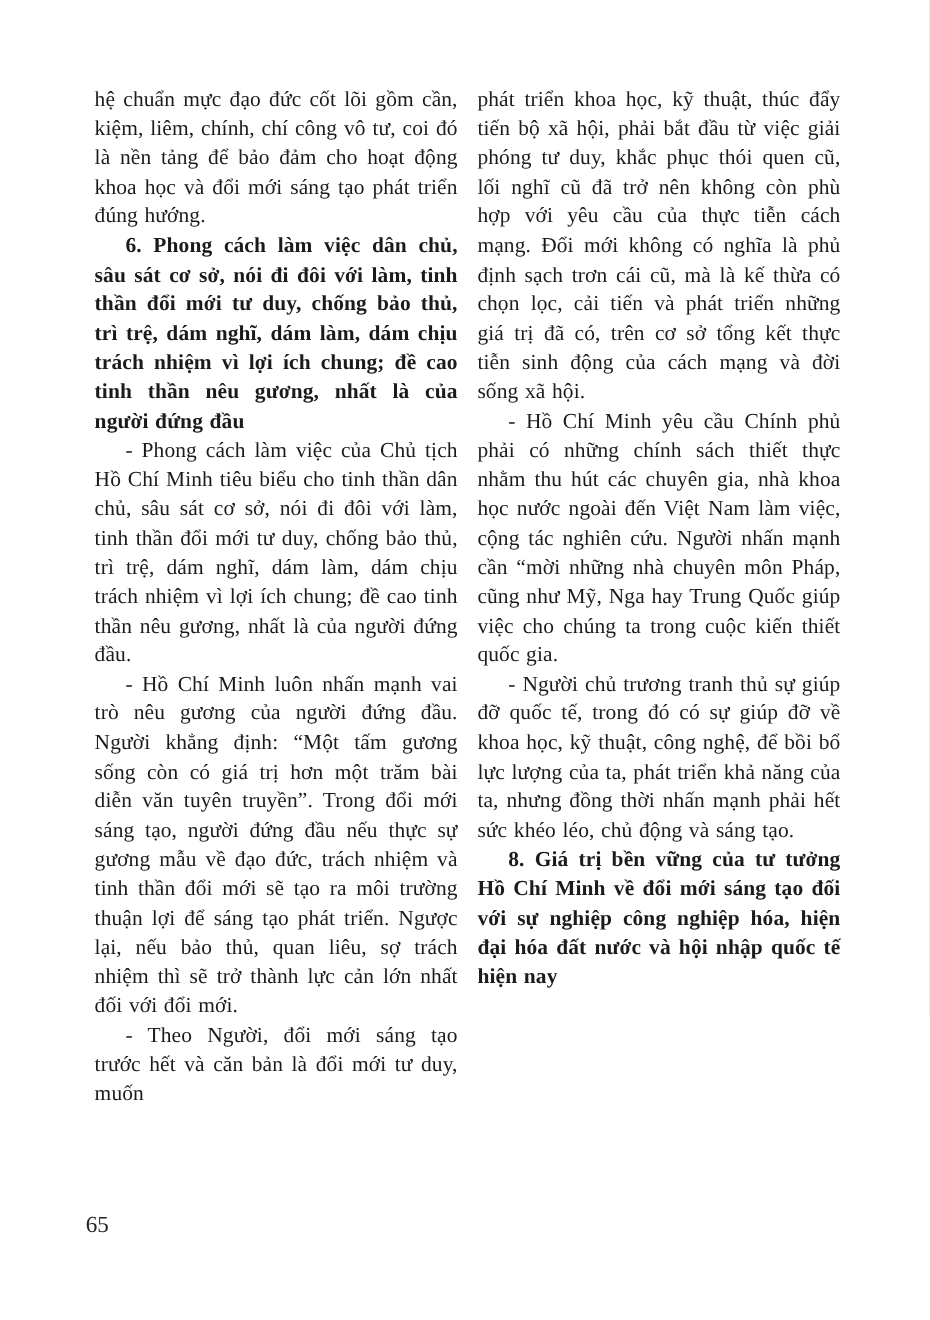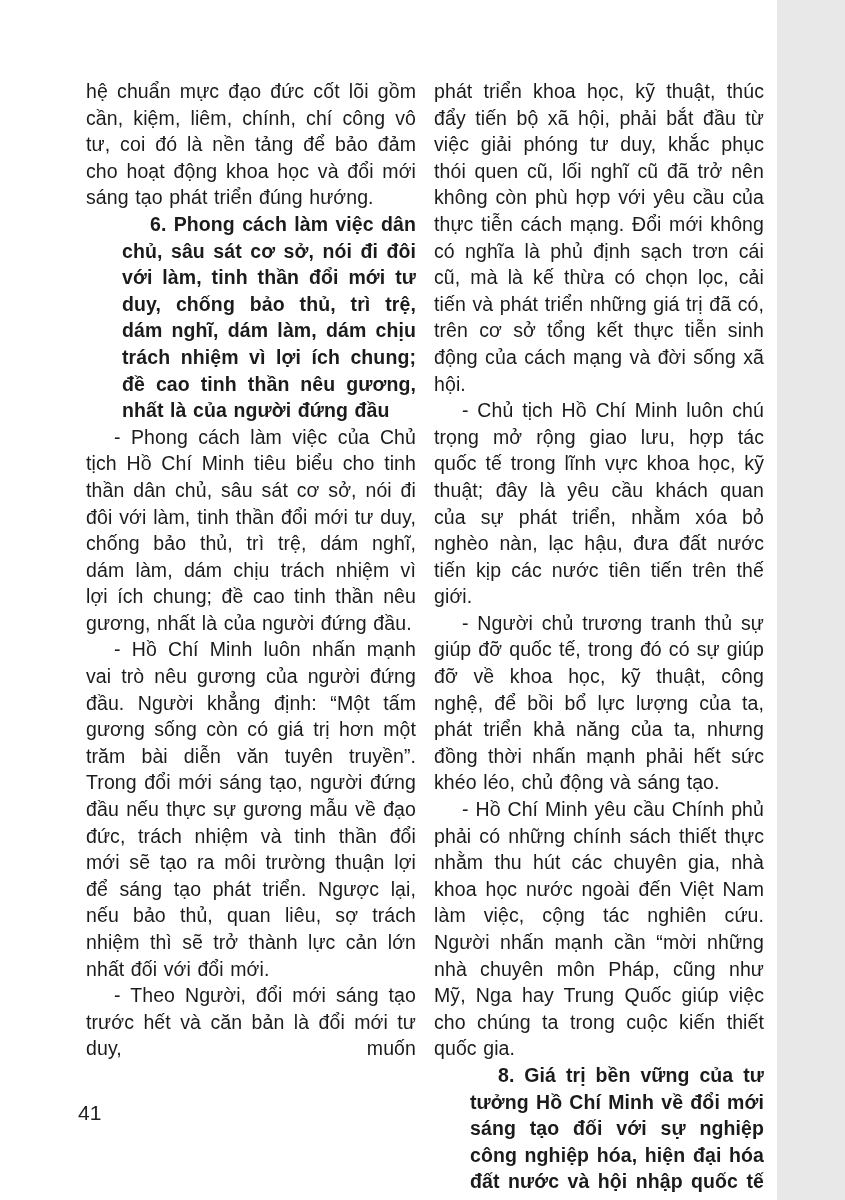--- a/index.html
+++ b/index.html
@@ -2,24 +2,24 @@
 <html><head>
 <meta charset="utf-8">
 <style>
   html, body {
     margin: 0;
     padding: 0;
     background: #e8e8e8;
   }
   .page {
     position: relative;
-    width: 777px;
+    width: 845px;
     height: 1200px;
     background: #ffffff;
-    font-family: Liberation Sans, sans-serif;
+    font-family: Liberation Serif, serif;
     color: #1b1b1b;
     overflow: hidden;
   }
   .columns {
     position: absolute;
     left: 86px;
     top: 78px;
     width: 678px;
     display: flex;
     gap: 18px;
@@ -32,21 +32,20 @@
     margin: 0;
     font-size: 19.5px;
     line-height: 26.6px;
     text-align: justify;
     text-indent: 28px;
     letter-spacing: 0.1px;
     word-spacing: 1px;
   }
   .column p.heading {
     font-weight: bold;
-    margin-left: 36px;
   }
   .column p.continued {
     text-indent: 0;
   }
   .column p.flow {
     text-align-last: justify;
   }
   .page-number {
     position: absolute;
     left: 78px;
@@ -62,20 +61,19 @@
   <div class="columns">
     <div class="column">
         <p class="paragraph continued">hệ chuẩn mực đạo đức cốt lõi gồm cần, kiệm, liêm, chính, chí công vô tư, coi đó là nền tảng để bảo đảm cho hoạt động khoa học và đổi mới sáng tạo phát triển đúng hướng.</p>
         <p class="heading">6. Phong cách làm việc dân chủ, sâu sát cơ sở, nói đi đôi với làm, tinh thần đổi mới tư duy, chống bảo thủ, trì trệ, dám nghĩ, dám làm, dám chịu trách nhiệm vì lợi ích chung; đề cao tinh thần nêu gương, nhất là của người đứng đầu</p>
         <p class="paragraph">- Phong cách làm việc của Chủ tịch Hồ Chí Minh tiêu biểu cho tinh thần dân chủ, sâu sát cơ sở, nói đi đôi với làm, tinh thần đổi mới tư duy, chống bảo thủ, trì trệ, dám nghĩ, dám làm, dám chịu trách nhiệm vì lợi ích chung; đề cao tinh thần nêu gương, nhất là của người đứng đầu.</p>
         <p class="paragraph">- Hồ Chí Minh luôn nhấn mạnh vai trò nêu gương của người đứng đầu. Người khẳng định: “Một tấm gương sống còn có giá trị hơn một trăm bài diễn văn tuyên truyền”. Trong đổi mới sáng tạo, người đứng đầu nếu thực sự gương mẫu về đạo đức, trách nhiệm và tinh thần đổi mới sẽ tạo ra môi trường thuận lợi để sáng tạo phát triển. Ngược lại, nếu bảo thủ, quan liêu, sợ trách nhiệm thì sẽ trở thành lực cản lớn nhất đối với đổi mới.</p>
         <p class="paragraph flow">- Theo Người, đổi mới sáng tạo trước hết và căn bản là đổi mới tư duy, muốn</p>
       </div>
     <div class="column">
         <p class="paragraph continued">phát triển khoa học, kỹ thuật, thúc đẩy tiến bộ xã hội, phải bắt đầu từ việc giải phóng tư duy, khắc phục thói quen cũ, lối nghĩ cũ đã trở nên không còn phù hợp với yêu cầu của thực tiễn cách mạng. Đổi mới không có nghĩa là phủ định sạch trơn cái cũ, mà là kế thừa có chọn lọc, cải tiến và phát triển những giá trị đã có, trên cơ sở tổng kết thực tiễn sinh động của cách mạng và đời sống xã hội.</p>
-        <p class="paragraph">- Chủ tịch Hồ Chí Minh luôn chú trọng mở rộng giao lưu, hợp tác quốc tế trong lĩnh vực khoa học, kỹ thuật; đây là yêu cầu khách quan của sự phát triển, nhằm xóa bỏ nghèo nàn, lạc hậu, đưa đất nước tiến kịp các nước tiên tiến trên thế giới.</p>
+        <p class="paragraph">- Hồ Chí Minh yêu cầu Chính phủ phải có những chính sách thiết thực nhằm thu hút các chuyên gia, nhà khoa học nước ngoài đến Việt Nam làm việc, cộng tác nghiên cứu. Người nhấn mạnh cần “mời những nhà chuyên môn Pháp, cũng như Mỹ, Nga hay Trung Quốc giúp việc cho chúng ta trong cuộc kiến thiết quốc gia.</p>
         <p class="paragraph">- Người chủ trương tranh thủ sự giúp đỡ quốc tế, trong đó có sự giúp đỡ về khoa học, kỹ thuật, công nghệ, để bồi bổ lực lượng của ta, phát triển khả năng của ta, nhưng đồng thời nhấn mạnh phải hết sức khéo léo, chủ động và sáng tạo.</p>
-        <p class="paragraph">- Hồ Chí Minh yêu cầu Chính phủ phải có những chính sách thiết thực nhằm thu hút các chuyên gia, nhà khoa học nước ngoài đến Việt Nam làm việc, cộng tác nghiên cứu. Người nhấn mạnh cần “mời những nhà chuyên môn Pháp, cũng như Mỹ, Nga hay Trung Quốc giúp việc cho chúng ta trong cuộc kiến thiết quốc gia.</p>
         <p class="heading">8. Giá trị bền vững của tư tưởng Hồ Chí Minh về đổi mới sáng tạo đối với sự nghiệp công nghiệp hóa, hiện đại hóa đất nước và hội nhập quốc tế hiện nay</p>
       </div>
   </div>
-  <div class="page-number">41</div>
+  <div class="page-number">65</div>
 </div>
 
 </body></html>

